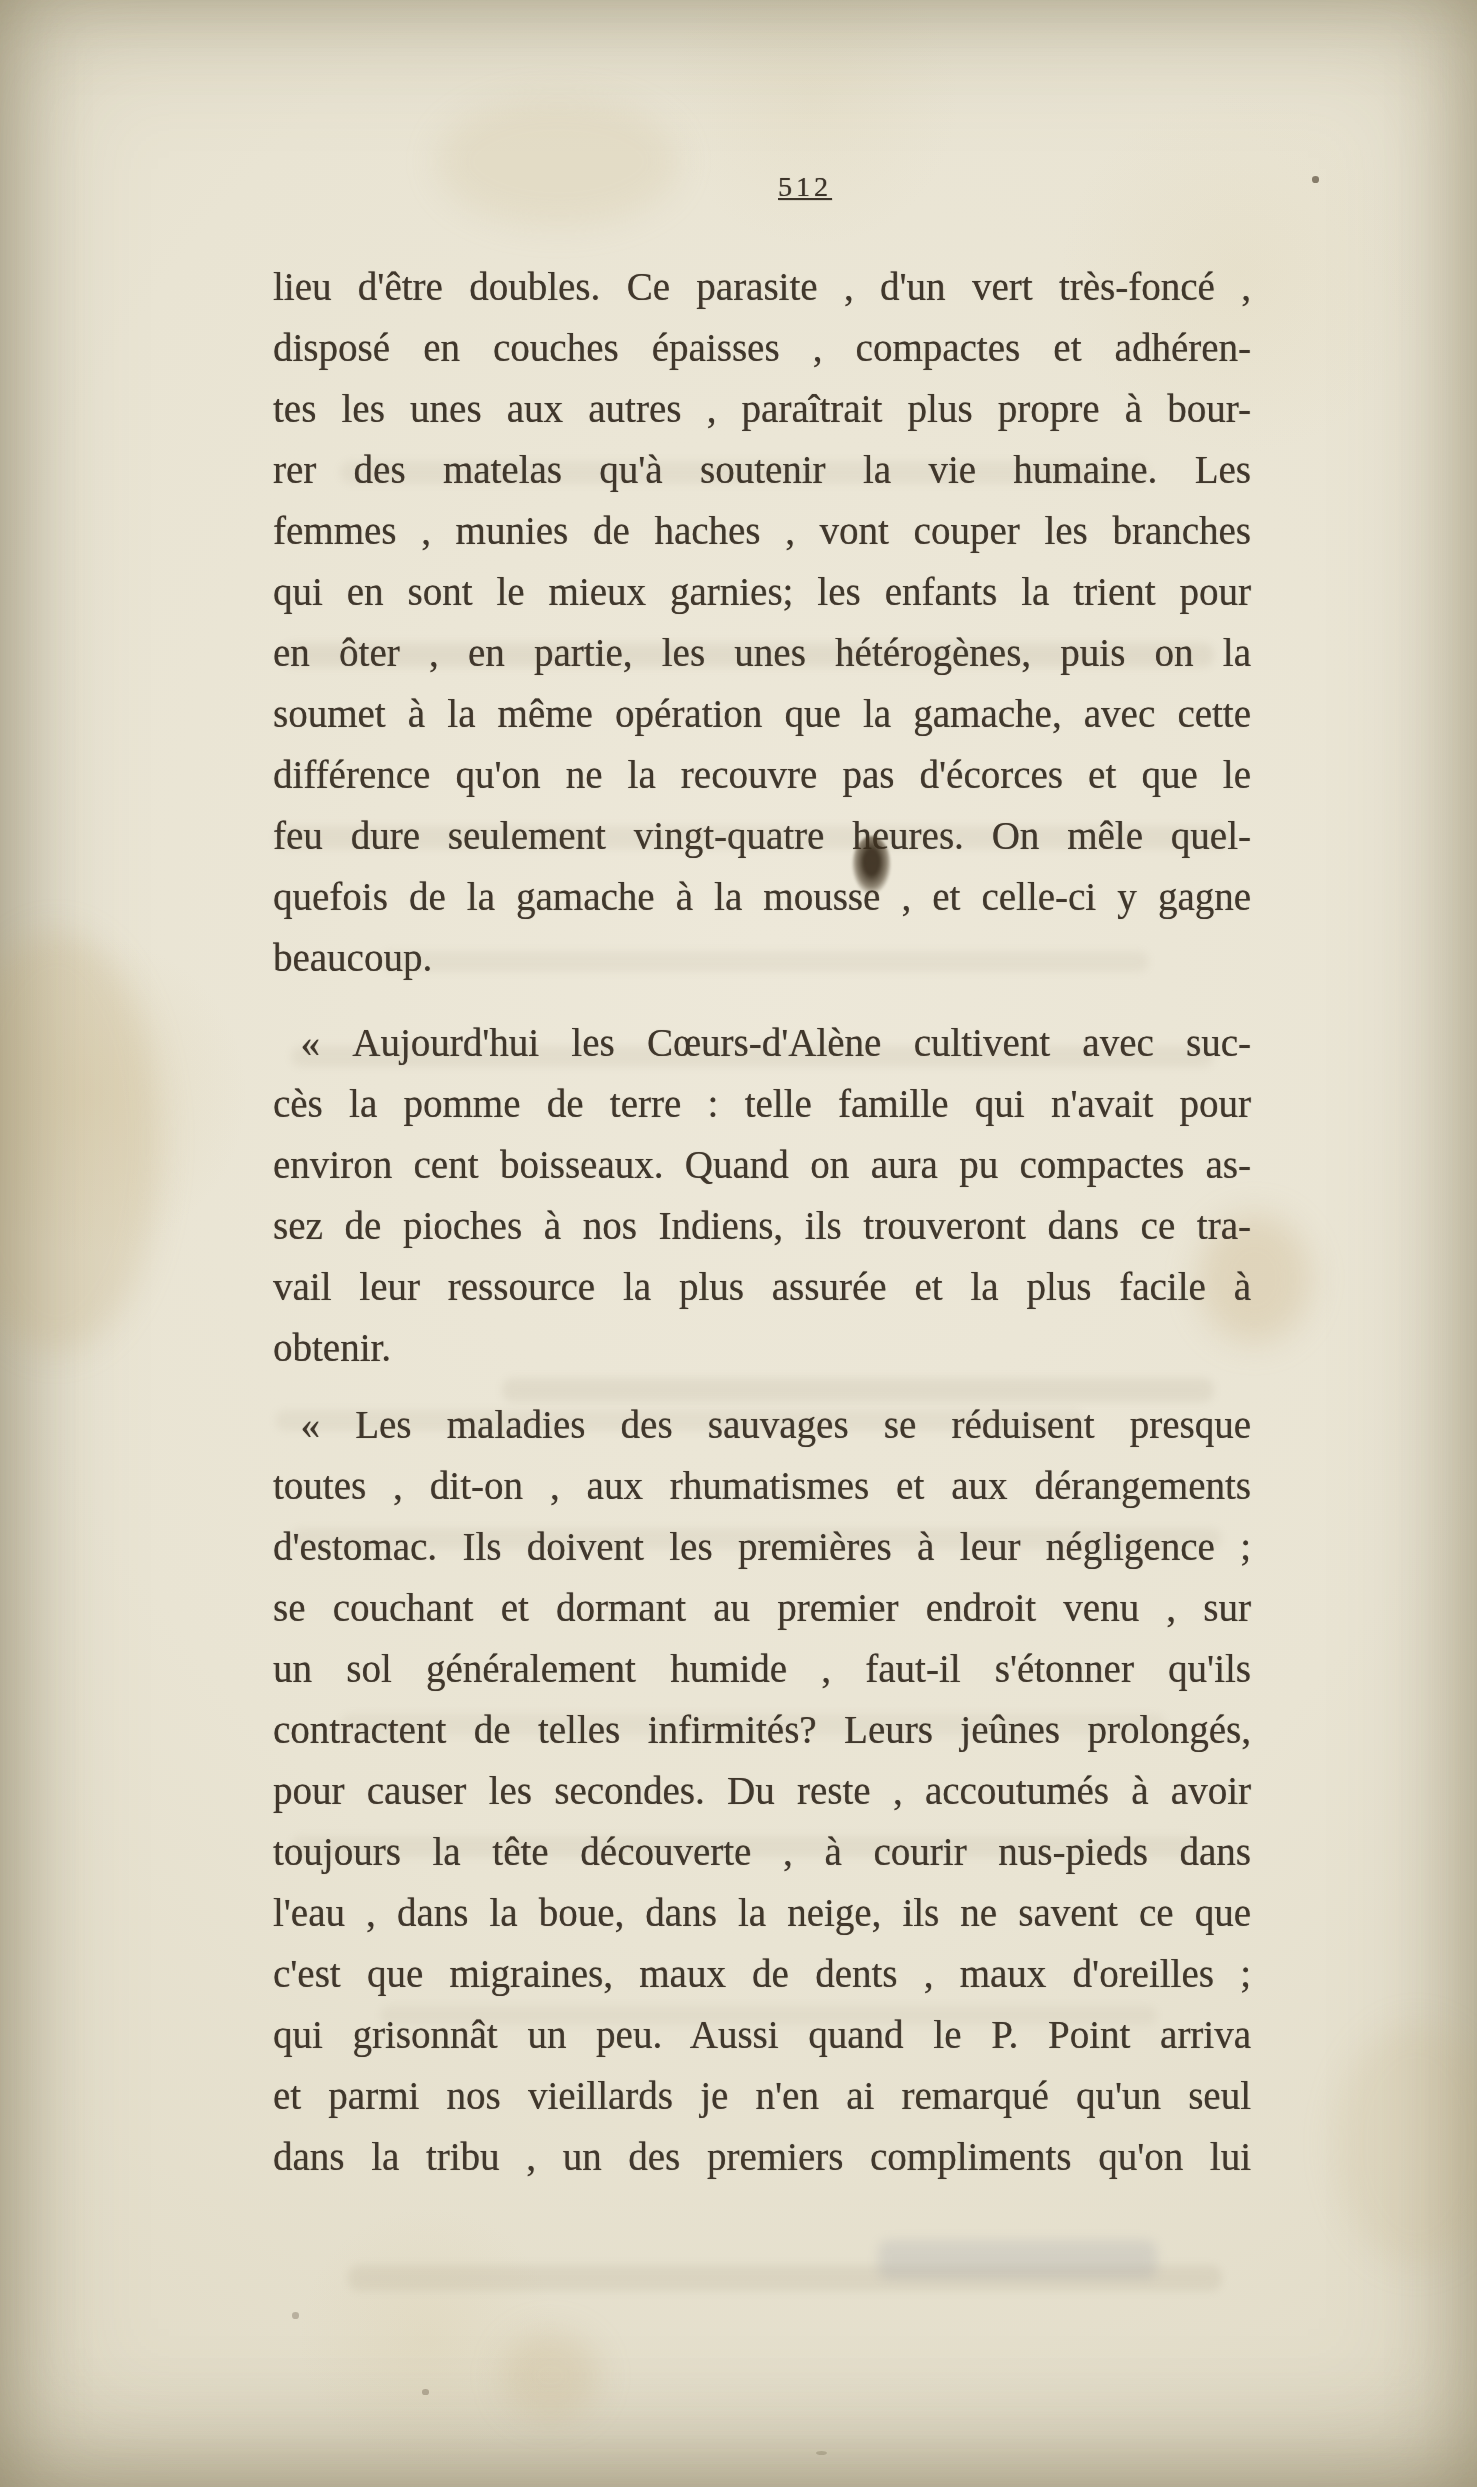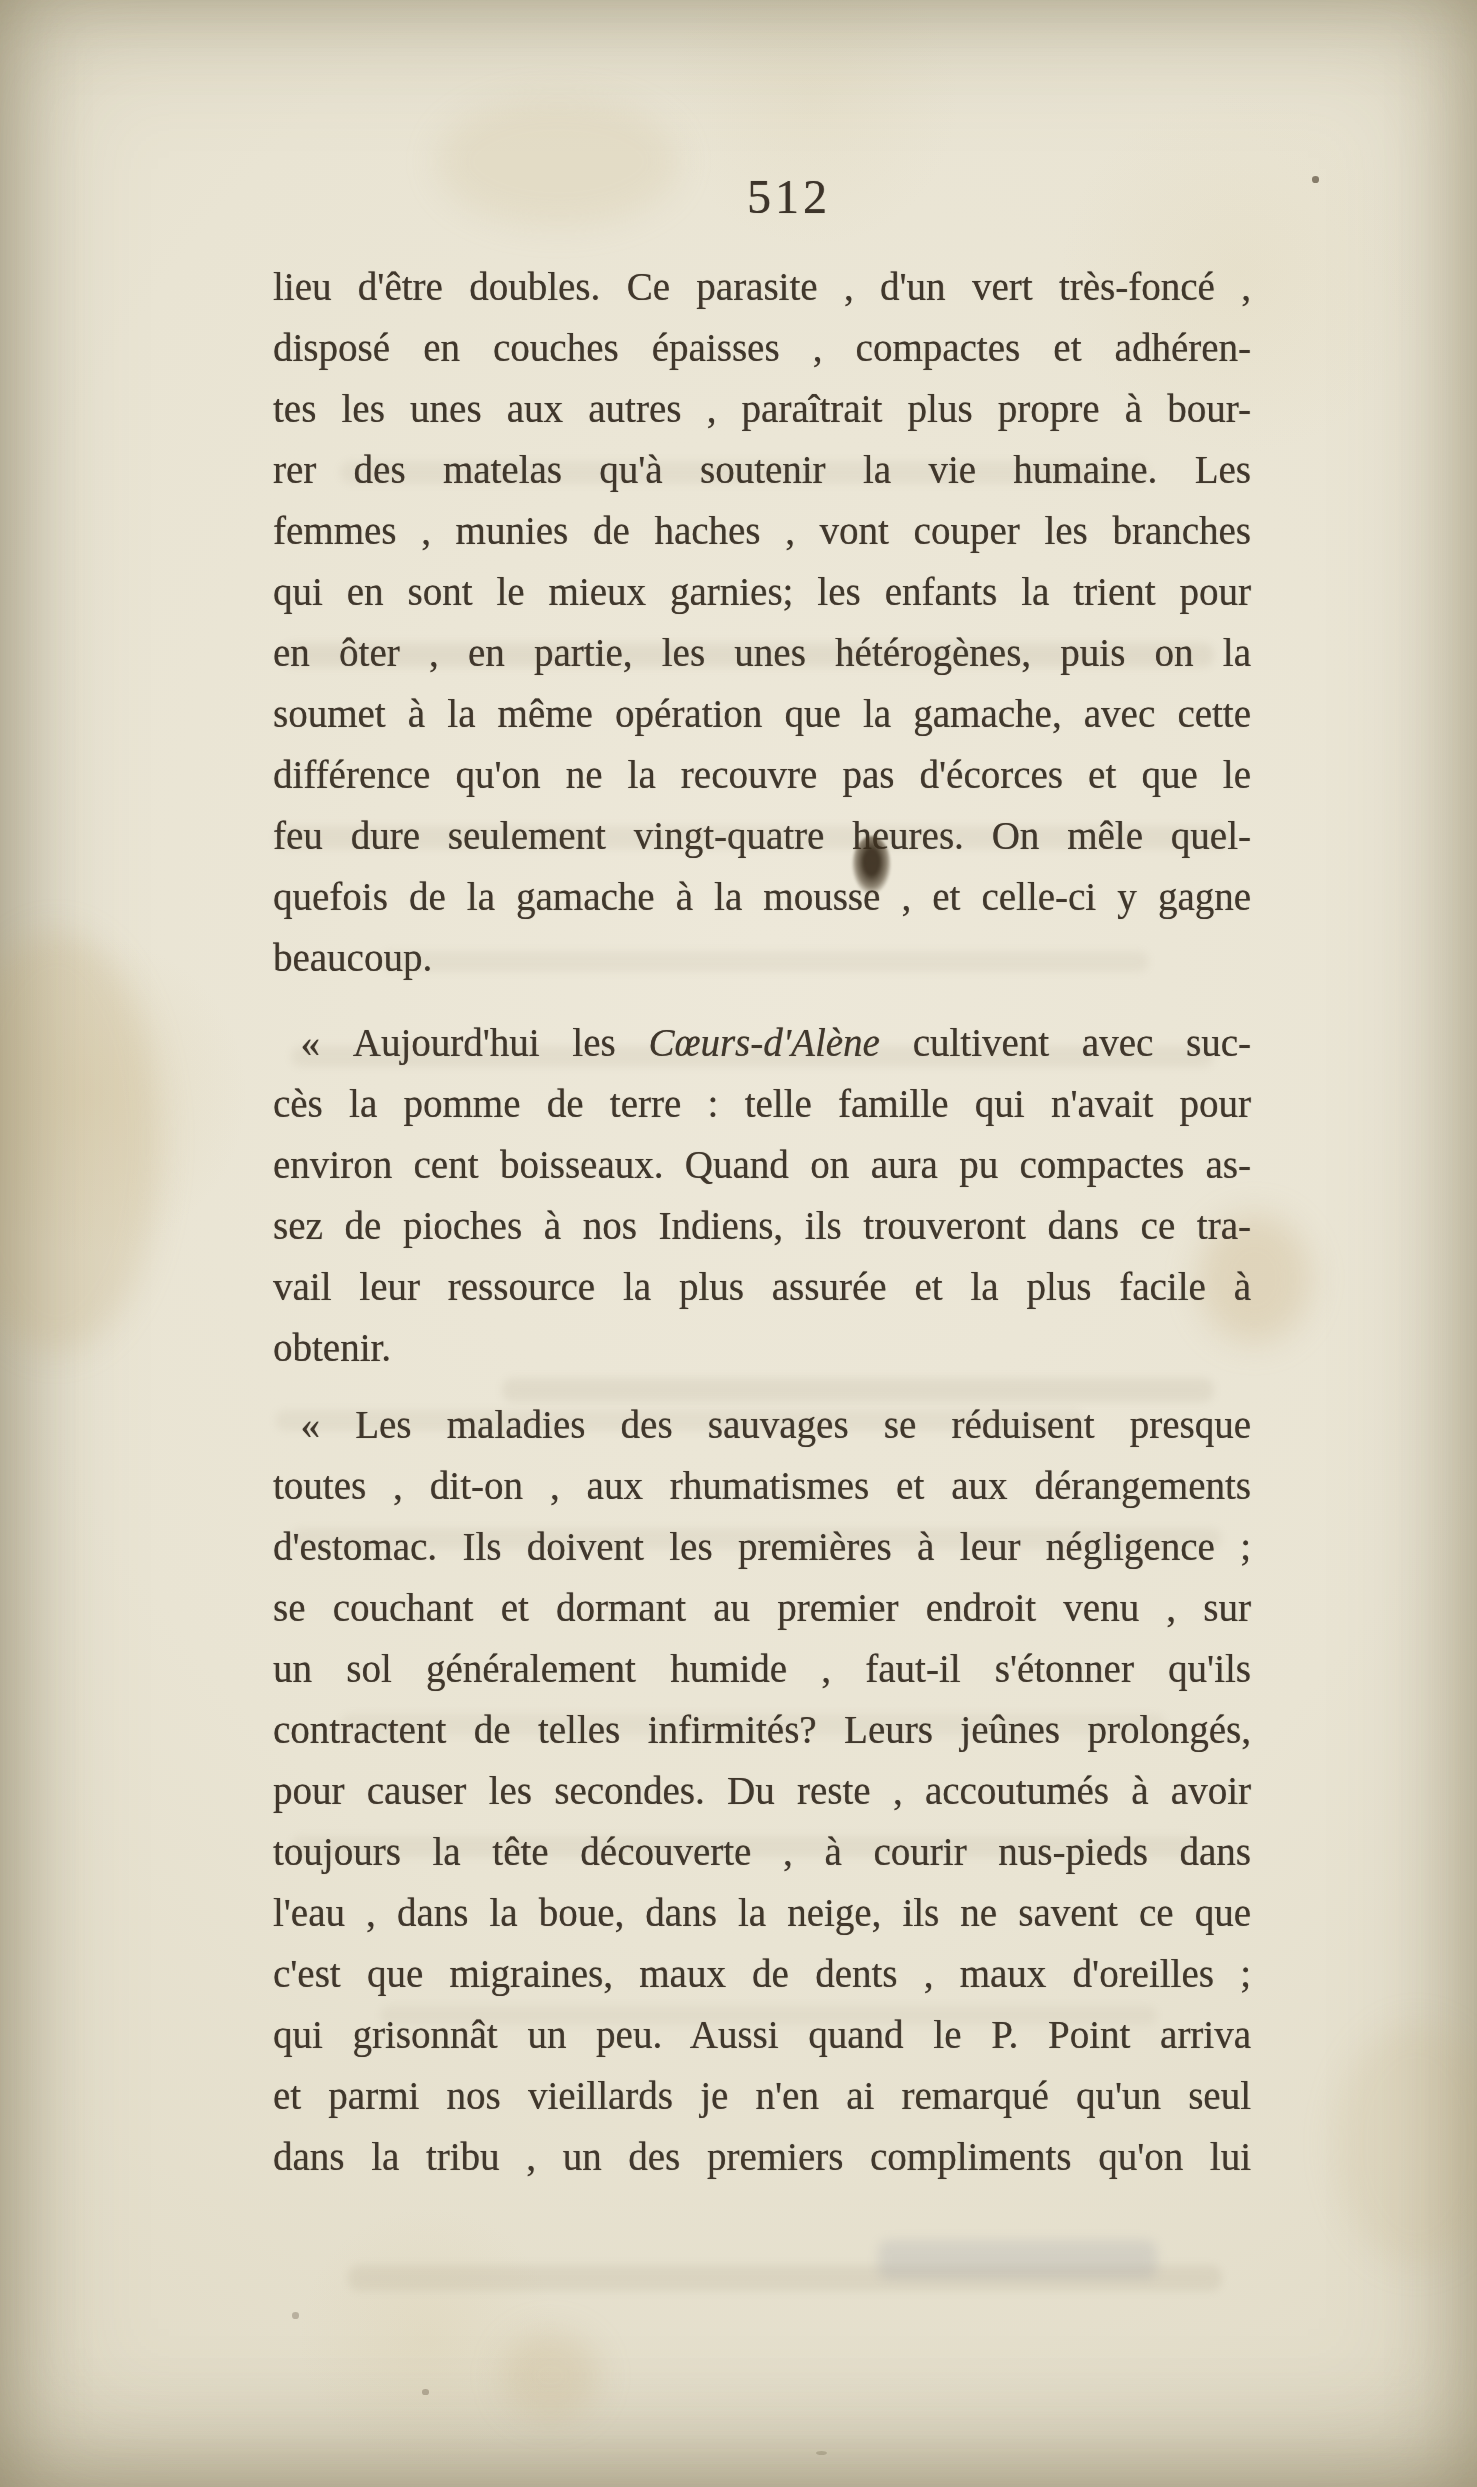--- a/index.html
+++ b/index.html
@@ -17,41 +17,42 @@
       radial-gradient(circle 210px at 55% 4%, rgba(210,196,152,.12), transparent 70%),
       radial-gradient(ellipse 120% 90% at 52% 38%, #ede8d9 0%, #e9e4d3 45%, #e2dcc8 75%, #d9d2bb 95%, #d0c8af 100%);
     box-shadow:
       inset 0 0 121px 24px rgba(140,128,95,.30),
       inset 45px 0 77px -32px rgba(110,100,70,.32),
       inset -45px 0 77px -32px rgba(130,118,85,.28),
       inset 0 -53px 105px -40px rgba(120,108,75,.38),
       inset 0 45px 89px -40px rgba(132,122,92,.22);
   }
   .pagenum{
-    position:absolute;top:173px;left:688px;width:202px;
-    text-align:center;font-size:48px;line-height:1;letter-spacing:4px;
+    position:absolute;top:173px;left:704px;width:202px;
+    text-align:center;font-size:28px;line-height:1;letter-spacing:4px;
     color:#3d342a;
     text-shadow:0 0 0.8px rgba(61,52,42,.6), 0.4px 0.4px 0 rgba(61,52,42,.3);
+    text-decoration:underline;
   }
   .textblock{
     position:absolute;left:257px;top:240px;width:1010px;
     color:#40372c;font-size:39px;
     text-shadow:0 0 0.8px rgba(64,55,44,.55), 0.4px 0.4px 0 rgba(64,55,44,.25);
   }
   .para{margin:16px;}
   .para.gap-a{margin-top:24px;}
   .para.gap-b{margin-top:12px;}
   .line{
     height:61px;line-height:61px;
     text-align:justify;text-align-last:justify;text-justify:inter-word;
     white-space:nowrap;
   }
   .line.para-end{text-align-last:left;}
   .line.indent{text-indent:27.5px;}
-  .italic{font-style:italic;}
+  .italic{}
   .ghost{
     position:absolute;border-radius:11.3px;filter:blur(4px);
     background:rgba(150,138,112,1);
   }
   .ghost.blue{background:rgba(125,130,150,1);filter:blur(5.7px);}
   .stain{position:absolute;border-radius:50%;filter:blur(16px);}
   .speck{position:absolute;border-radius:50%;background:rgba(82,69,50,.65);}
   .blot{
     position:absolute;left:852px;top:836px;width:39px;height:58px;border-radius:50%;
     background:radial-gradient(ellipse at 50% 45%, rgba(54,42,26,.92) 0 28%, rgba(66,52,32,.55) 55%, rgba(80,64,40,0) 74%);

